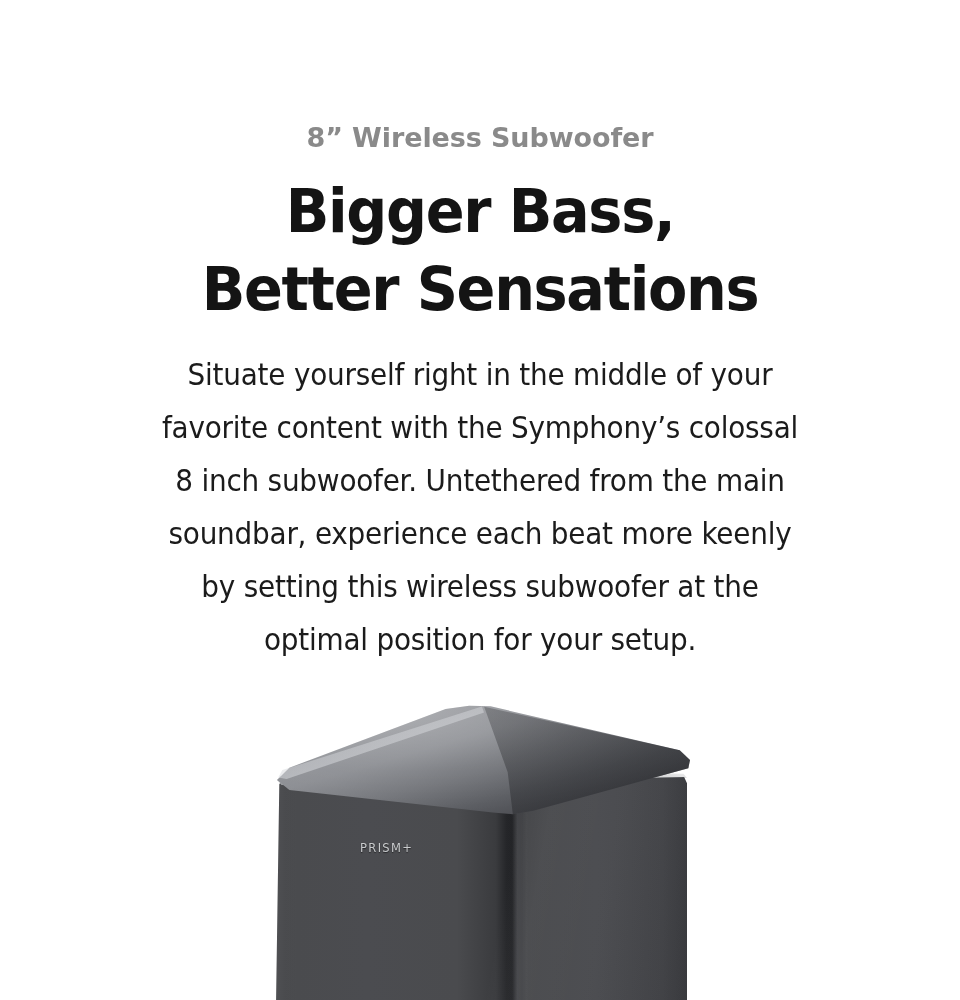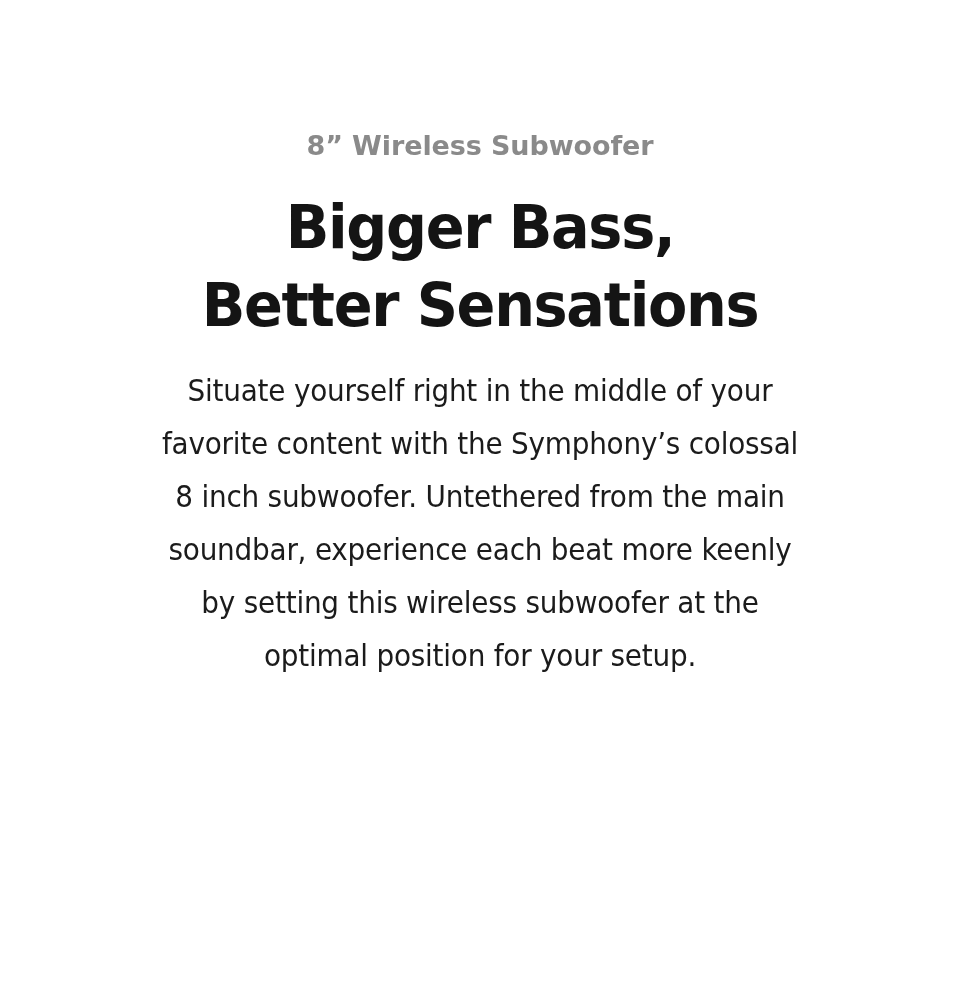--- a/index.html
+++ b/index.html
@@ -26,21 +26,21 @@
   
   .copy-block {
     position: absolute;
     left: 0;
     top: 0;
     width: 960px;
     text-align: center;
   }
 
   .eyebrow {
-    margin: 8px;
+    margin: 0;
     padding-top: 118px;
     font-size: 27px;
     line-height: 40px;
     font-weight: 700;
     letter-spacing: -0.1px;
     color: #8a8a8a;
   }
 
   .headline {
     margin: 0;
@@ -300,14 +300,33 @@
       <span class="bc-line">Situate yourself right in the middle of your</span>
       <span class="bc-line">favorite content with the Symphony’s colossal</span>
       <span class="bc-line">8 inch subwoofer. Untethered from the main</span>
       <span class="bc-line">soundbar, experience each beat more keenly</span>
       <span class="bc-line">by setting this wireless subwoofer at the</span>
       <span class="bc-line">optimal position for your setup.</span>
     </p>
 
   </div>
 
+  <div class="product-stage">
+    <div class="subwoofer">
+
+      <div class="sub-body">
+        <div class="sub-left-edge-gloss"></div>
+        <div class="sub-corner-gloss"></div>
+      </div>
+
+      <div class="sub-top-chamfer-left"></div>
+      <div class="sub-top-chamfer-right"></div>
+
+      <div class="sub-top"></div>
+      <div class="sub-top-shade"></div>
+      <div class="sub-top-rim"></div>
+
+      <div class="brand-logo">PRISM+</div>
+
+    </div>
+  </div>
 
 </div>
 
 </body></html>

